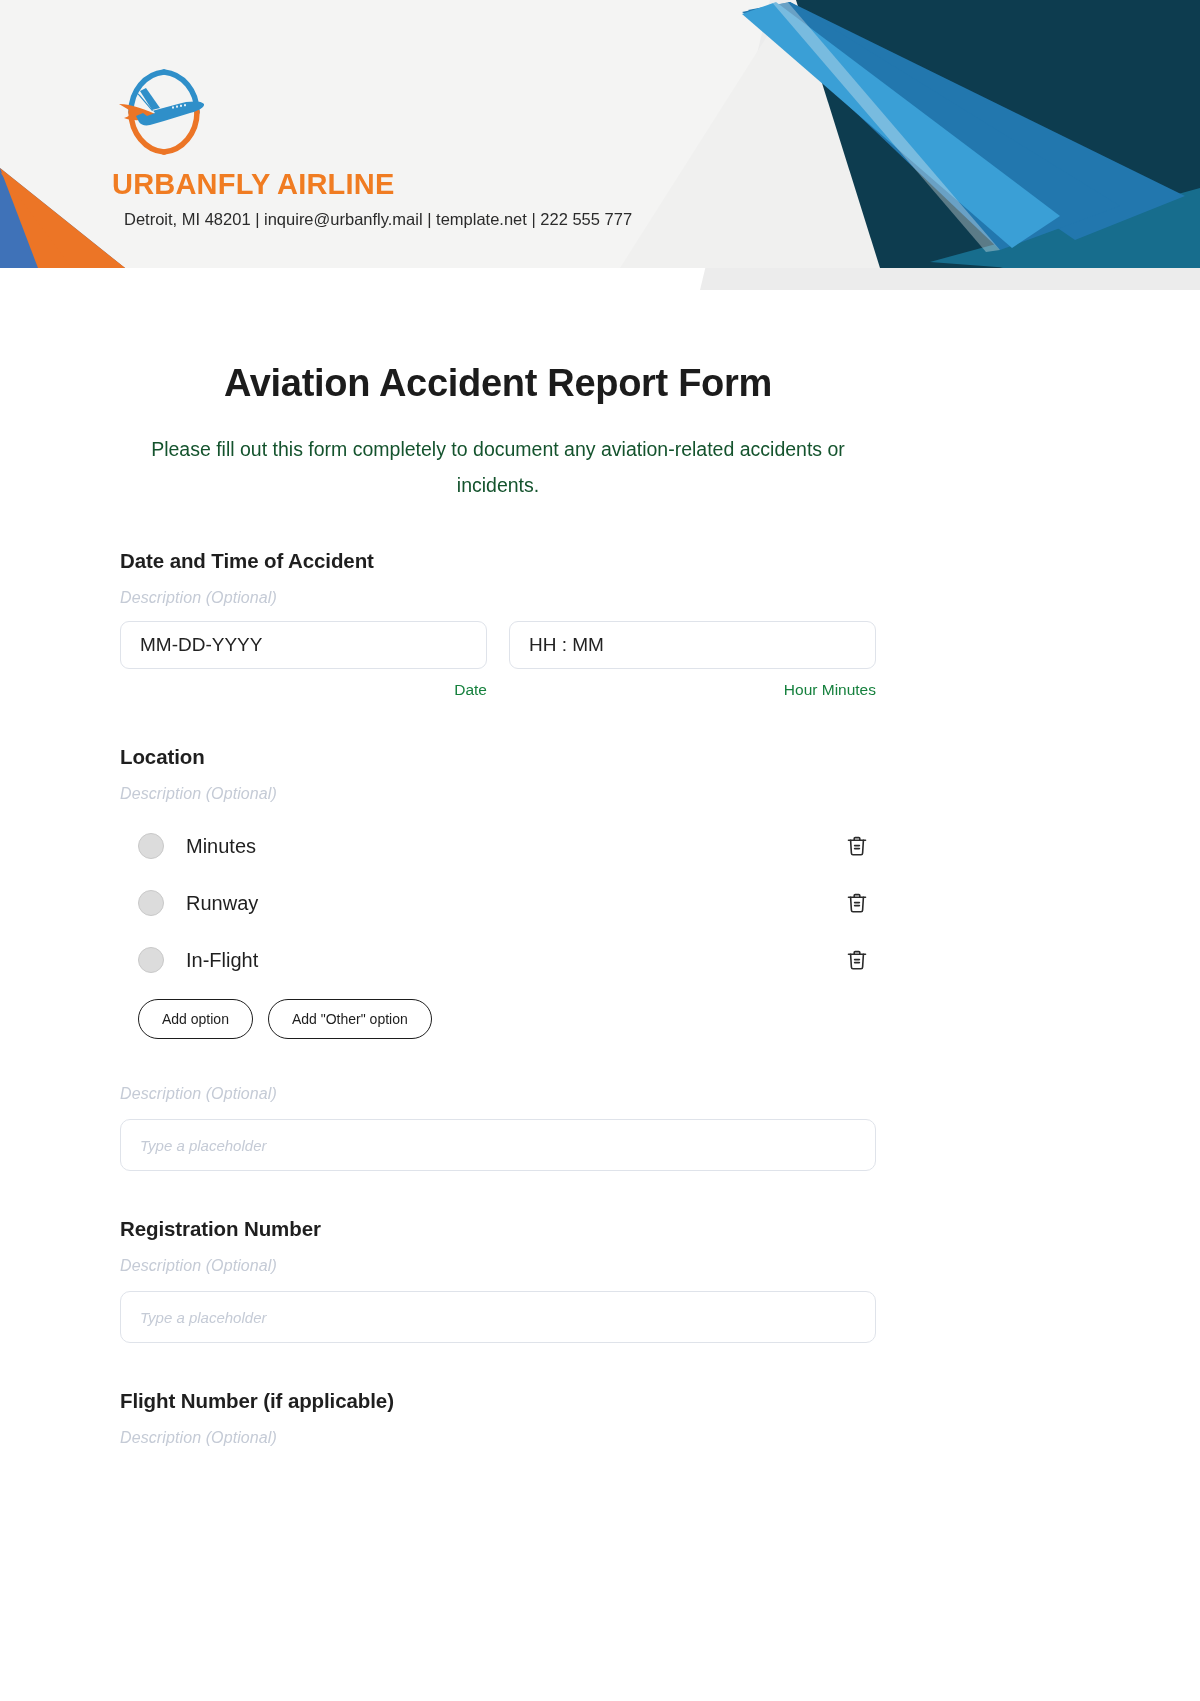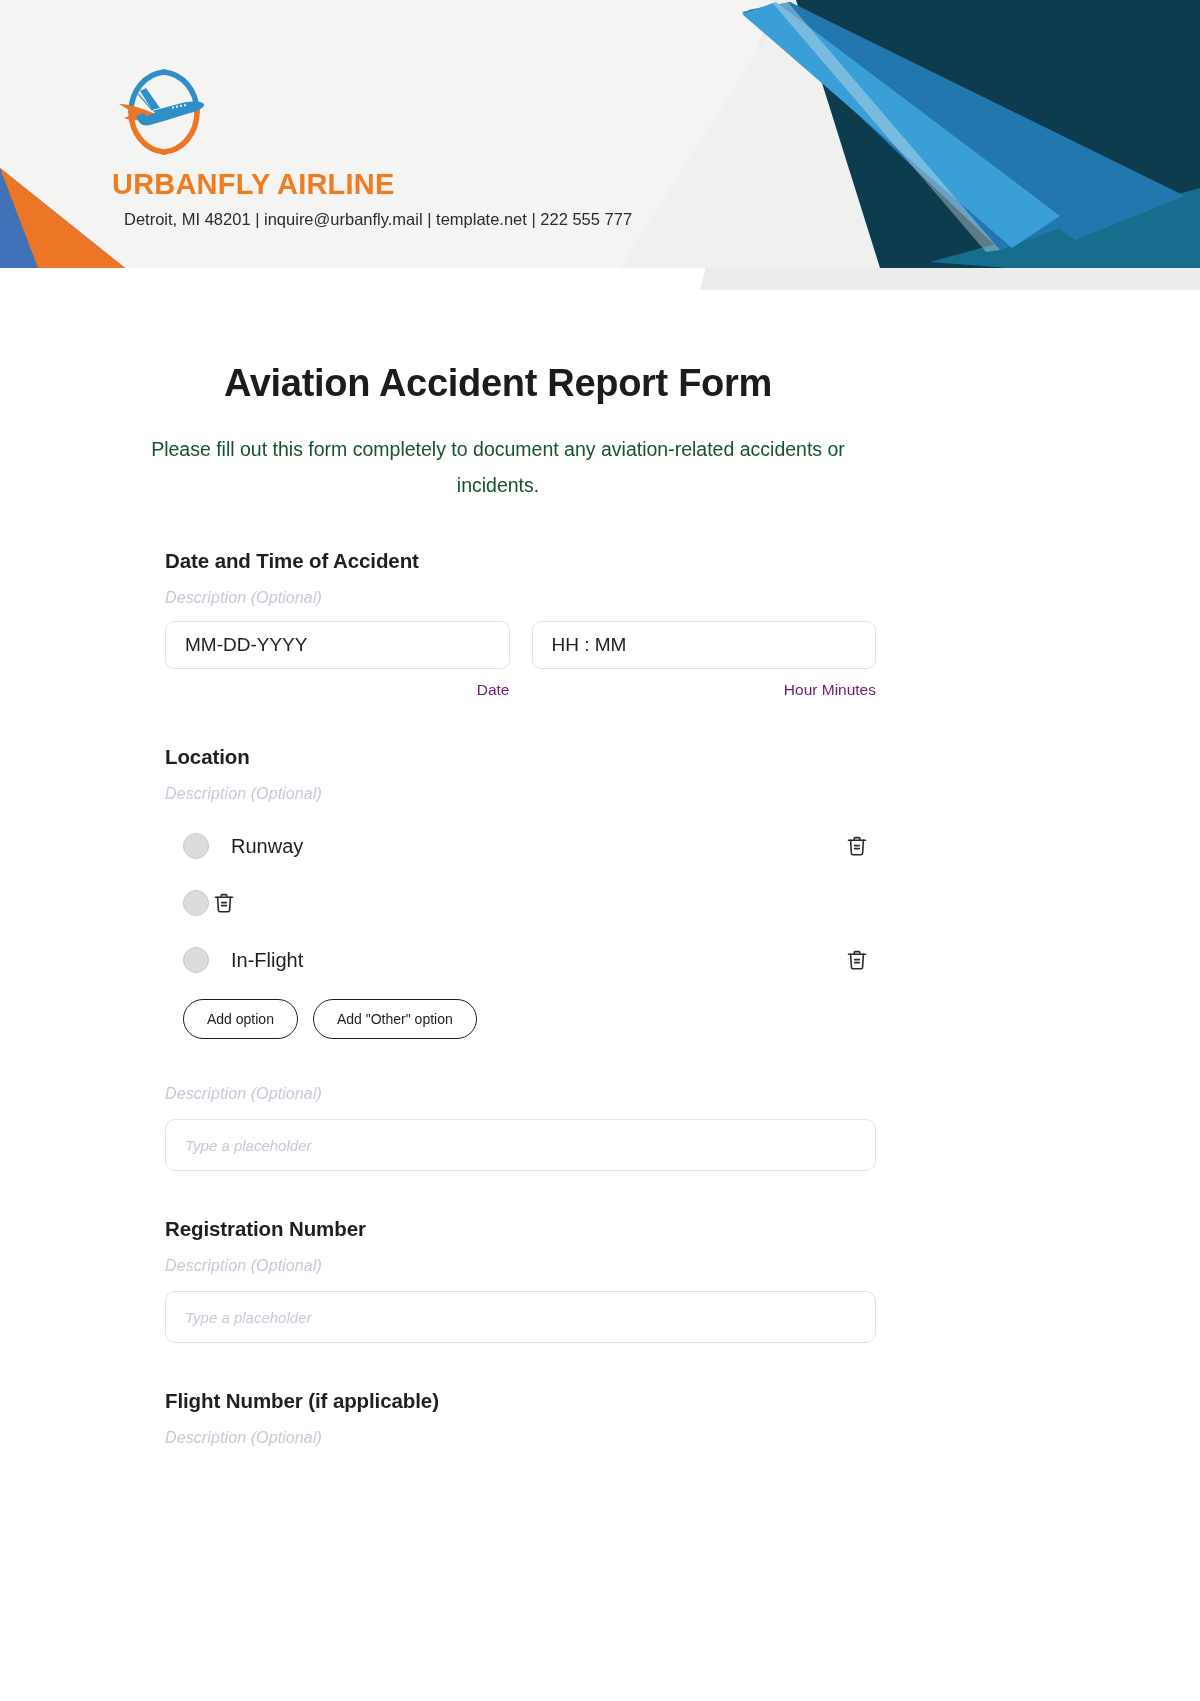--- a/index.html
+++ b/index.html
@@ -87,21 +87,21 @@
 
   .form-subtitle {
     margin-top: 26px;
     text-align: center;
     font-size: 19.5px;
     line-height: 1.85;
     color: #14532d;
     padding: 0 22px;
   }
 
-  .field-block { margin-top: 46px; margin-left: 45px; }
+  .field-block { margin-top: 46px; }
 
   .field-label {
     font-size: 20.5px;
     font-weight: 700;
     color: #1f1f1f;
     letter-spacing: -0.1px;
   }
 
   .field-desc {
     margin-top: 16px;
@@ -136,21 +136,21 @@
     font-style: italic;
     color: #c5cbd6;
     font-size: 15px;
     height: 52px;
     border-radius: 10px;
   }
 
   .sub-label {
     margin-top: 12px;
     font-size: 15.5px;
-    color: #701a75;
+    color: #15803d;
   }
 
   .wide-input-wrap { margin-top: 16px; }
 
   
   .options { margin-top: 24px; }
 
   .option-row {
     display: flex;
     align-items: center;
@@ -285,50 +285,51 @@
           <div class="sub-label">Hour Minutes</div>
         </div>
       </div>
     </div>
 
     <div class="field-block">
       <div class="field-label">Location</div>
       <div class="field-desc">Description (Optional)</div>
 
       <div class="options">
+
+        <div class="option-row">
+          <span class="radio-dot"></span>
+          <span class="option-label">Minutes</span>
+          <span class="trash-btn">
+            <svg width="24" height="24" viewBox="0 0 24 24" fill="none" stroke="#2b2b2b" stroke-width="1.6" stroke-linecap="round" stroke-linejoin="round">
+              <path d="M3.5 6.3 H20.5"></path>
+              <path d="M9.2 6.3 V4.6 a1 1 0 0 1 1-1 h3.6 a1 1 0 0 1 1 1 V6.3"></path>
+              <path d="M5.6 6.3 L6.4 19.2 a1.6 1.6 0 0 0 1.6 1.5 h8 a1.6 1.6 0 0 0 1.6-1.5 L18.4 6.3"></path>
+              <path d="M9.6 11.6 H14.4"></path>
+              <path d="M9.6 14.6 H14.4"></path>
+            </svg>
+          </span>
+        </div>
 
         <div class="option-row">
           <span class="radio-dot"></span>
           <span class="option-label">Runway</span>
           <span class="trash-btn">
             <svg width="24" height="24" viewBox="0 0 24 24" fill="none" stroke="#2b2b2b" stroke-width="1.6" stroke-linecap="round" stroke-linejoin="round">
               <path d="M3.5 6.3 H20.5"></path>
               <path d="M9.2 6.3 V4.6 a1 1 0 0 1 1-1 h3.6 a1 1 0 0 1 1 1 V6.3"></path>
               <path d="M5.6 6.3 L6.4 19.2 a1.6 1.6 0 0 0 1.6 1.5 h8 a1.6 1.6 0 0 0 1.6-1.5 L18.4 6.3"></path>
               <path d="M9.6 11.6 H14.4"></path>
               <path d="M9.6 14.6 H14.4"></path>
             </svg>
           </span>
         </div>
 
         <div class="option-row">
           <span class="radio-dot"></span>
-          <span class="trash-btn">
-            <svg width="24" height="24" viewBox="0 0 24 24" fill="none" stroke="#2b2b2b" stroke-width="1.6" stroke-linecap="round" stroke-linejoin="round">
-              <path d="M3.5 6.3 H20.5"></path>
-              <path d="M9.2 6.3 V4.6 a1 1 0 0 1 1-1 h3.6 a1 1 0 0 1 1 1 V6.3"></path>
-              <path d="M5.6 6.3 L6.4 19.2 a1.6 1.6 0 0 0 1.6 1.5 h8 a1.6 1.6 0 0 0 1.6-1.5 L18.4 6.3"></path>
-              <path d="M9.6 11.6 H14.4"></path>
-              <path d="M9.6 14.6 H14.4"></path>
-            </svg>
-          </span>
-        </div>
-
-        <div class="option-row">
-          <span class="radio-dot"></span>
           <span class="option-label">In-Flight</span>
           <span class="trash-btn">
             <svg width="24" height="24" viewBox="0 0 24 24" fill="none" stroke="#2b2b2b" stroke-width="1.6" stroke-linecap="round" stroke-linejoin="round">
               <path d="M3.5 6.3 H20.5"></path>
               <path d="M9.2 6.3 V4.6 a1 1 0 0 1 1-1 h3.6 a1 1 0 0 1 1 1 V6.3"></path>
               <path d="M5.6 6.3 L6.4 19.2 a1.6 1.6 0 0 0 1.6 1.5 h8 a1.6 1.6 0 0 0 1.6-1.5 L18.4 6.3"></path>
               <path d="M9.6 11.6 H14.4"></path>
               <path d="M9.6 14.6 H14.4"></path>
             </svg>
           </span>

